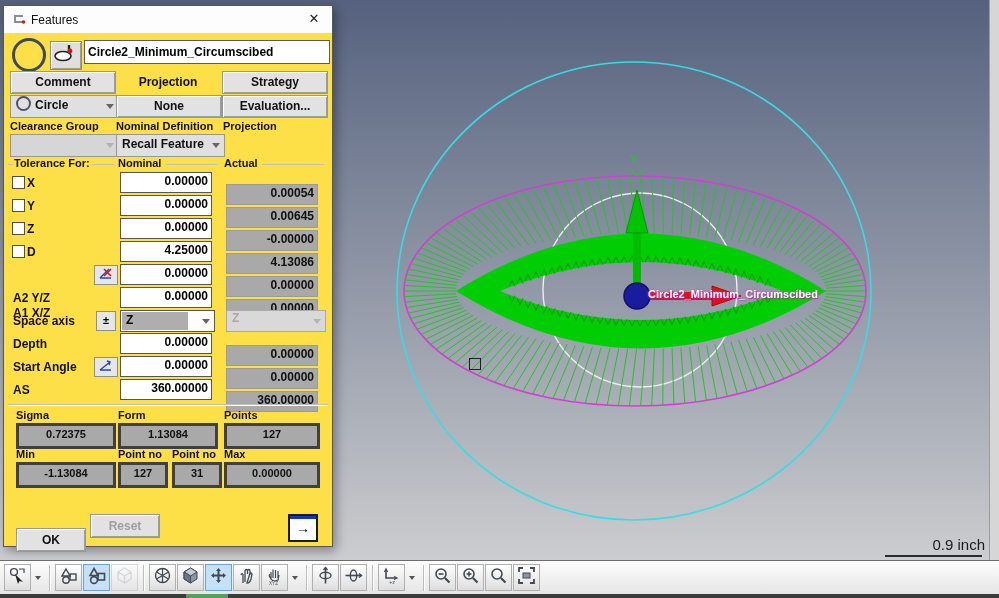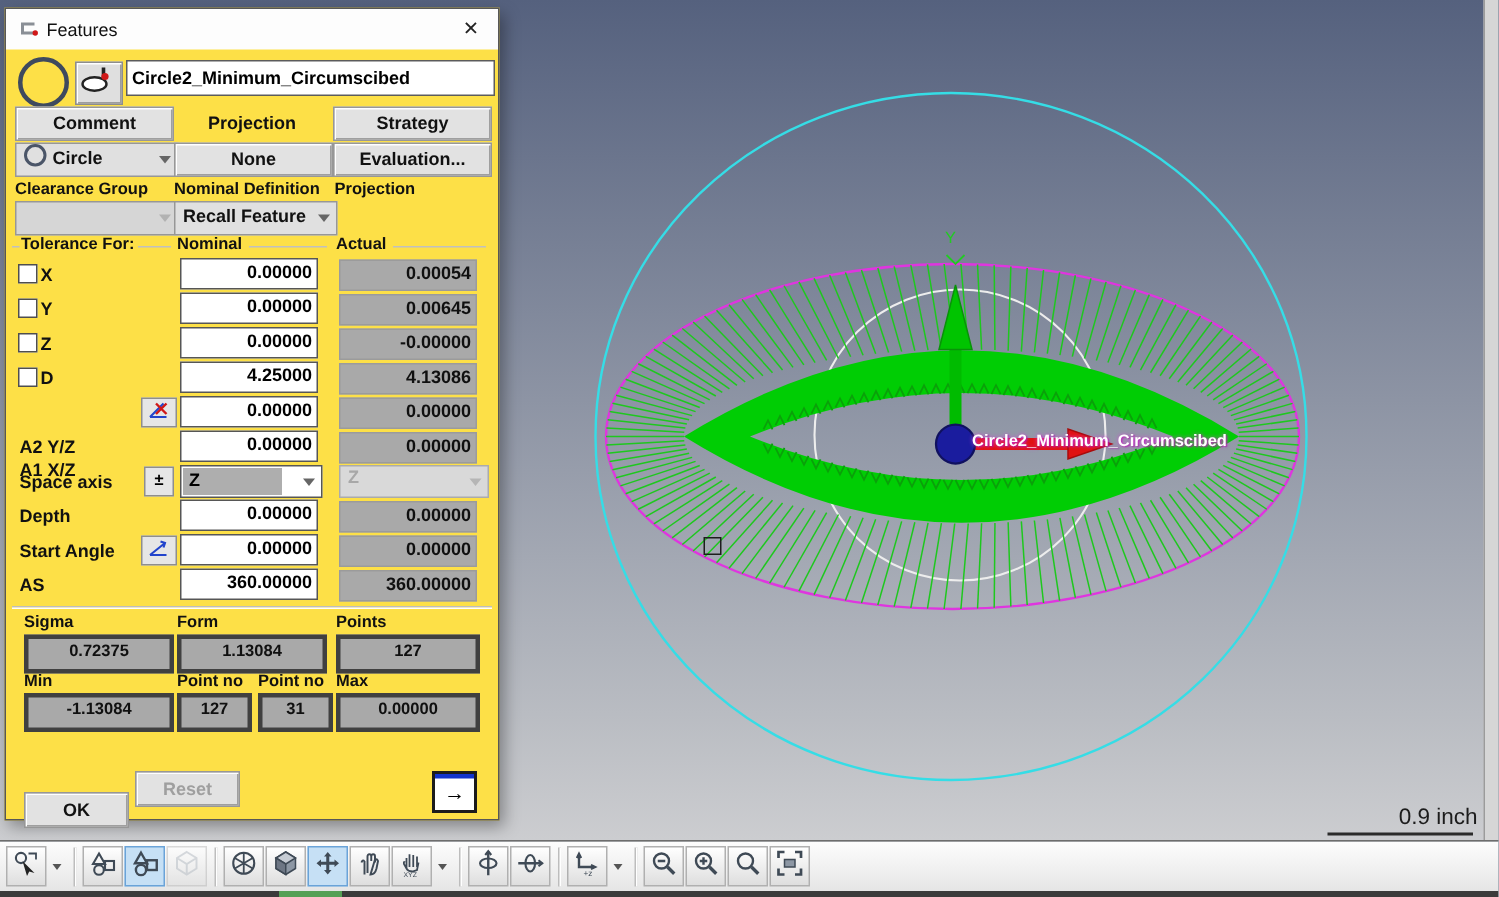--- a/index.html
+++ b/index.html
@@ -47,21 +47,21 @@
   .sectionlabel{position:absolute;font-weight:bold;font-size:11px;color:#111;white-space:nowrap;}
   .legend{position:absolute;top:151px;font-weight:bold;font-size:11px;color:#111;}
   .legendline{position:absolute;top:158px;height:1px;background:#c0c0c0;}
   .trow{position:absolute;left:0;width:328px;height:23px;}
   .cb{position:absolute;left:8px;top:5px;width:11px;height:11px;background:#fff;border:1px solid #4e4e4e;cursor:pointer;}
   .rlabel{position:absolute;top:5px;font-weight:bold;font-size:12px;color:#111;}
   .rowicon{position:absolute;left:90px;top:2px;width:22px;height:18px;background:#e6e6e6;
            border:1px solid #8e8e8e;text-align:center;line-height:16px;font-weight:bold;cursor:pointer;}
   .field-n{position:absolute;left:116px;top:1px;width:87px;height:18px;border:1px solid #565656;background:#fff;
            font-weight:bold;font-size:12px;text-align:right;padding:1px 3px 0 0;}
-  .field-a{position:absolute;left:222px;top:2px;width:87px;height:18px;border:1px solid #9b9b9b;background:#a9a9a9;
+  .field-a{position:absolute;left:222px;top:13px;width:87px;height:18px;border:1px solid #9b9b9b;background:#a9a9a9;
            font-weight:bold;font-size:12px;text-align:right;padding:1px 3px 0 0;color:#101010;}
   .combo-sm{position:absolute;top:1px;height:20px;font-weight:bold;font-size:12px;cursor:pointer;}
   .combo-sm .sel{position:absolute;left:1px;top:1px;bottom:1px;width:62px;background:#aeaeae;padding:1px 0 0 4px;}
   .resbox{position:absolute;height:18px;background:#a9a9a9;border:3px solid #404040;font-weight:bold;
           font-size:11px;text-align:center;padding-top:2px;color:#101010;}
   .groove{position:absolute;left:4px;right:4px;height:0;border-top:1px solid #bdbdbd;border-bottom:1px solid #fff;}
   .next-btn{position:absolute;left:284px;top:508px;width:26px;height:24px;background:#fff;border:2px solid #1c1c1c;
             cursor:pointer;}
   .next-btn .bluebar{position:absolute;left:0;top:0;right:0;height:3px;background:#1133cc;}
   .next-btn .arrow{position:absolute;left:0;right:0;top:4px;text-align:center;font-weight:bold;font-size:14px;color:#000;}

